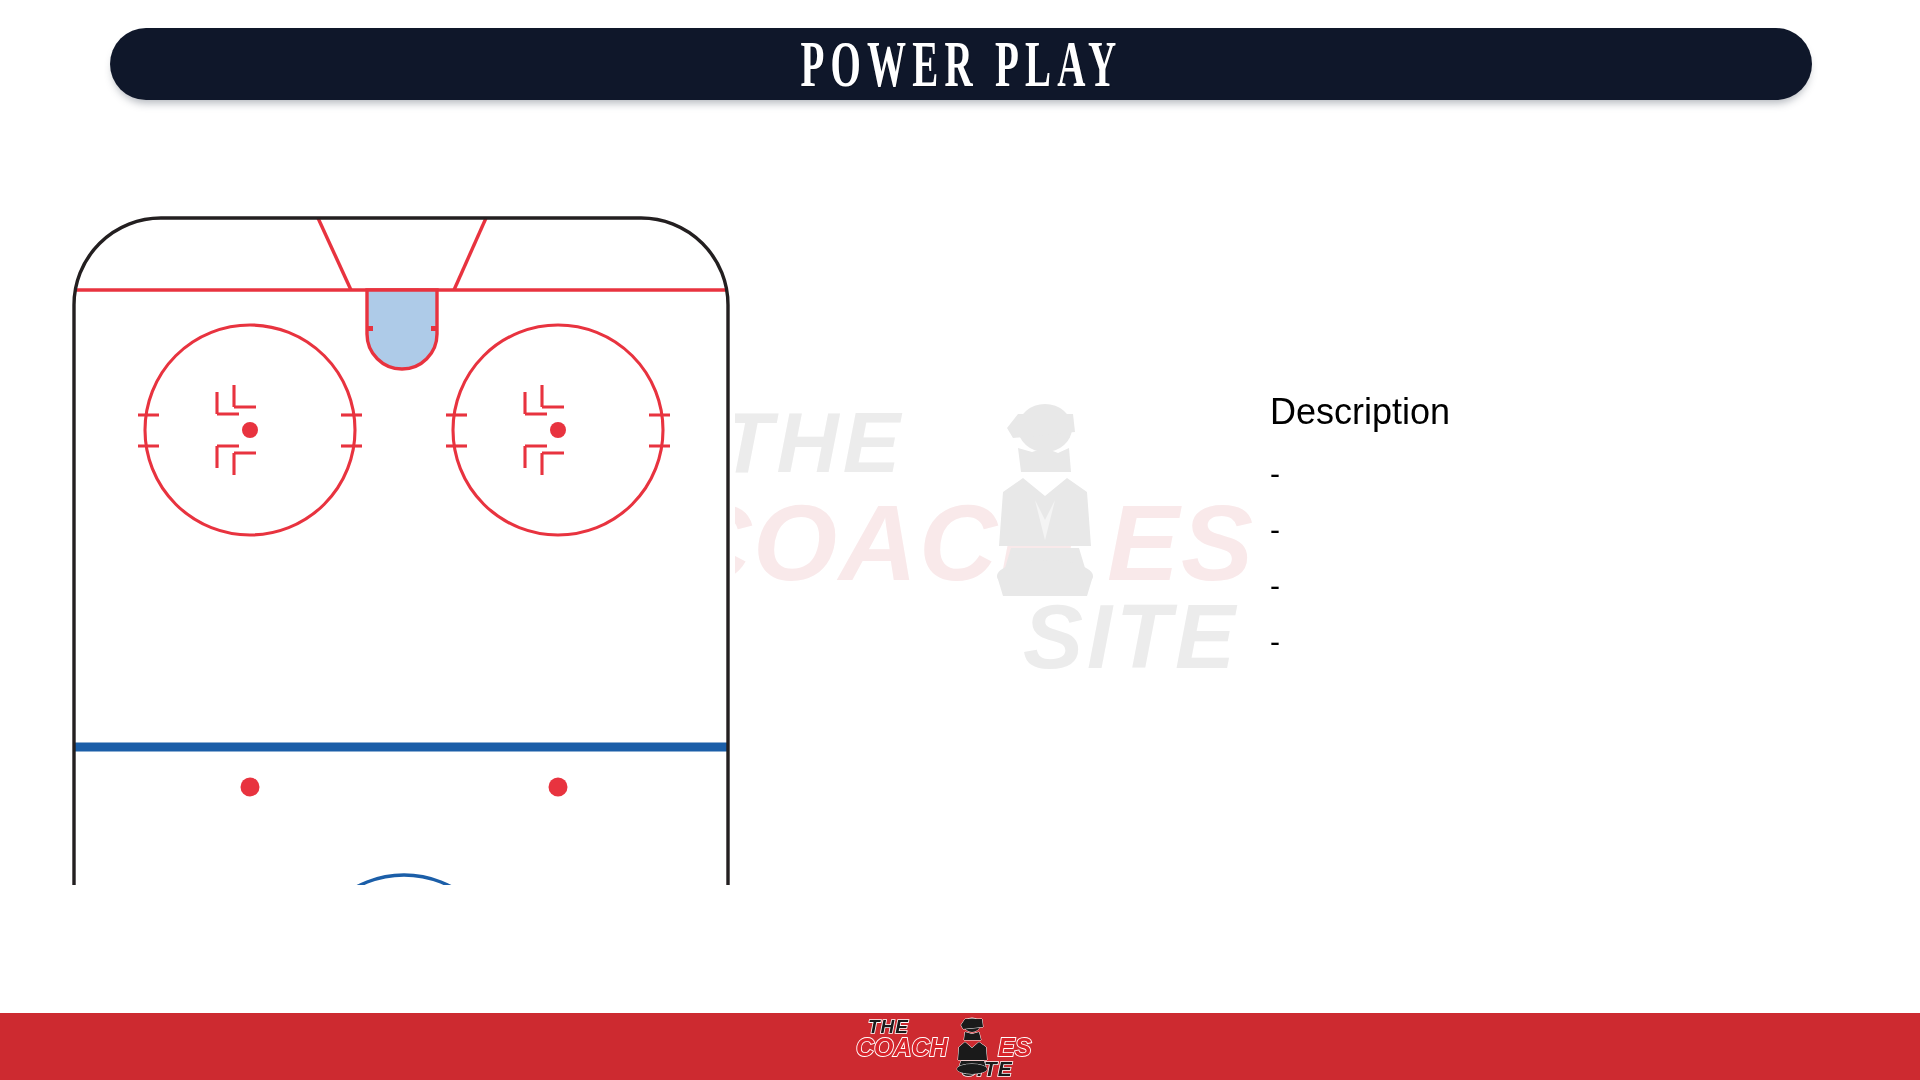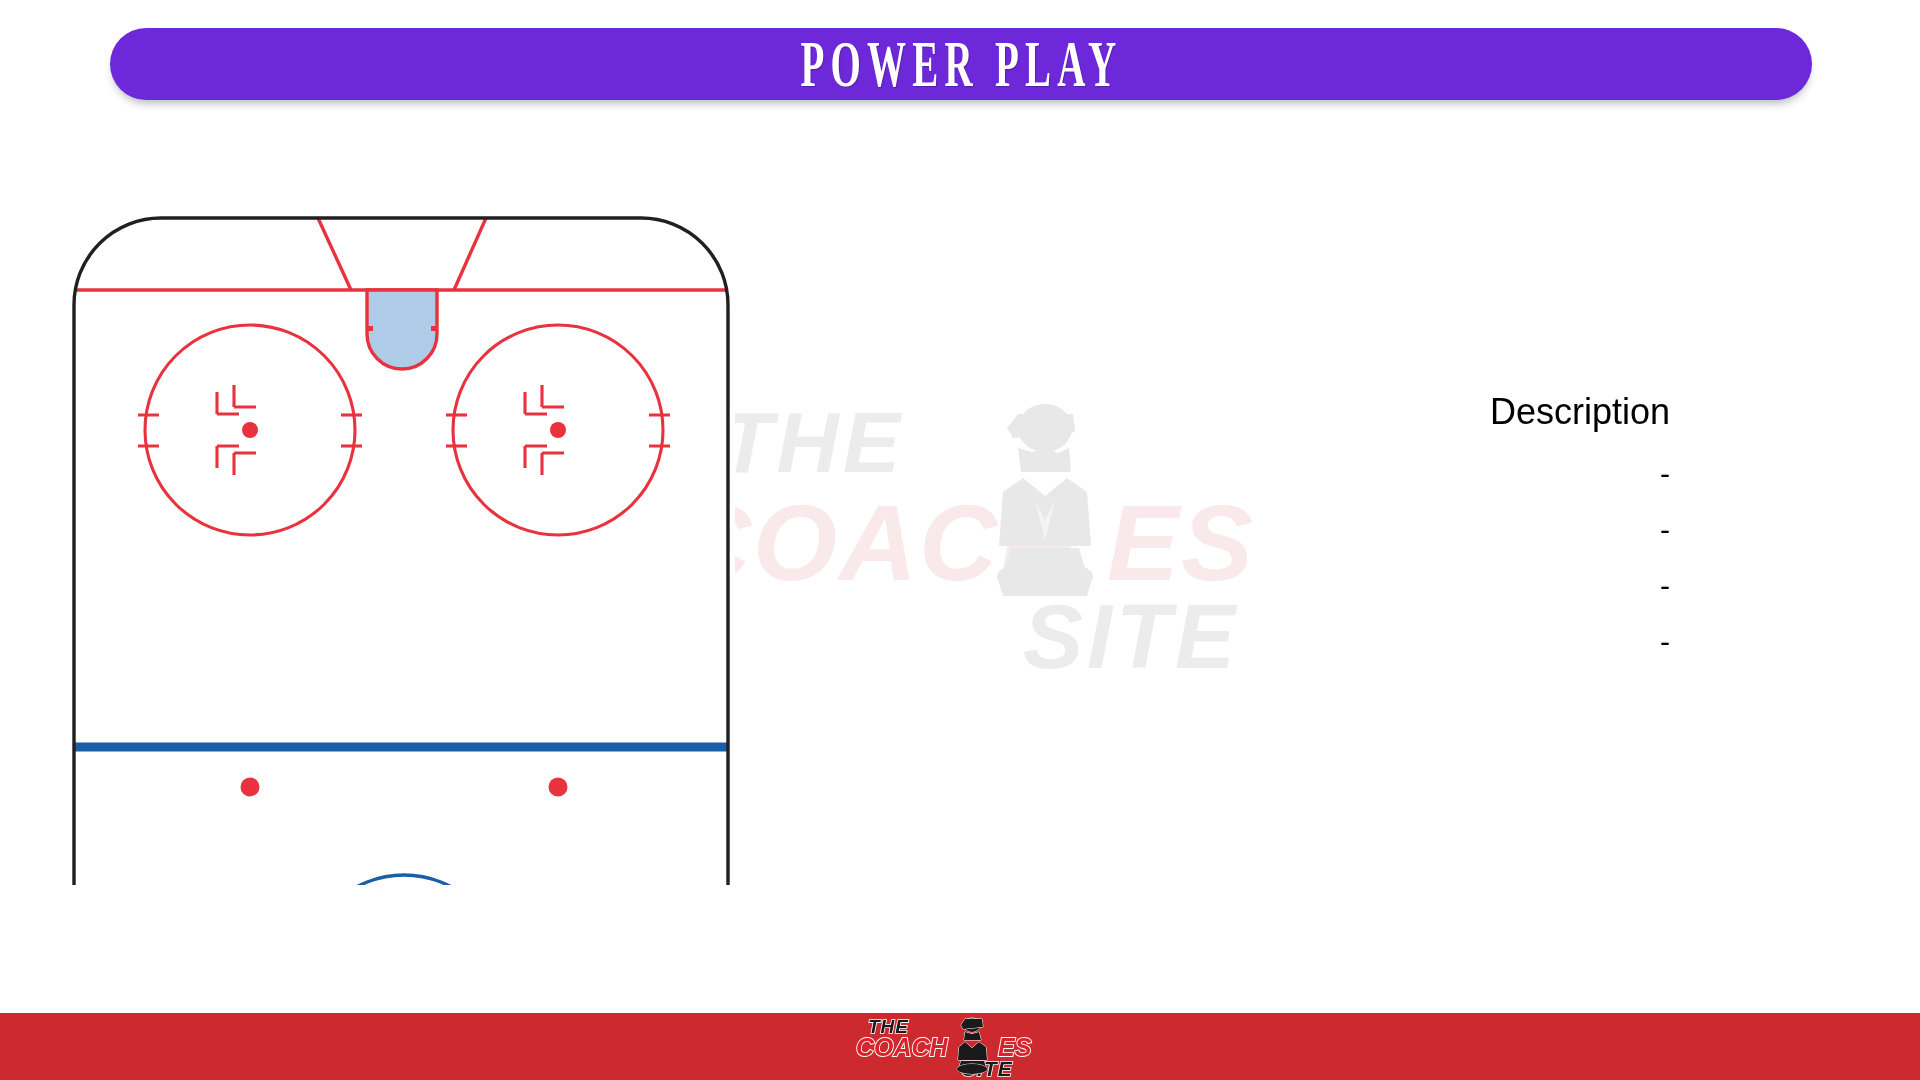--- a/index.html
+++ b/index.html
@@ -15,21 +15,21 @@
     font-family: "Liberation Sans", sans-serif;
   }
 
   
   #title-banner {
     position: absolute;
     left: 110px;
     top: 28px;
     width: 1702px;
     height: 72px;
-    background: #6d28d9;
+    background: #0f172a;
     border-radius: 36px;
     box-shadow: 0 6px 9px -3px rgba(60,70,85,0.40);
     display: flex;
     align-items: center;
     justify-content: center;
   }
   #title-banner-text {
     color: #ffffff;
     font-family: "Liberation Serif", serif;
     font-size: 50px;
@@ -62,21 +62,21 @@
     height: 285px;
     pointer-events: none;
   }
 
   
   #description-block {
     position: absolute;
     left: 1270px;
     top: 390px;
     width: 400px;
-    text-align: right;
+    text-align: left;
   }
   #description-title {
     font-size: 36px;
     color: #000000;
     line-height: 1.2;
     margin-bottom: 26px;
   }
   .desc-bullet {
     font-size: 30px;
     color: #000000;

